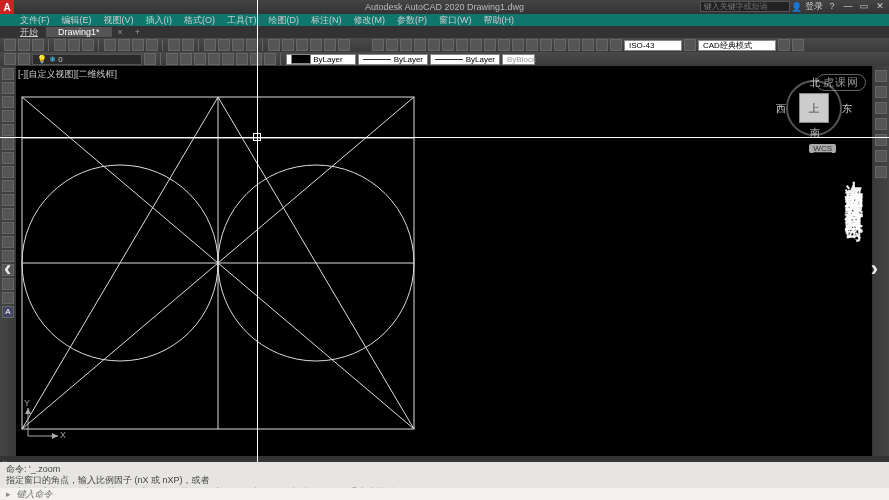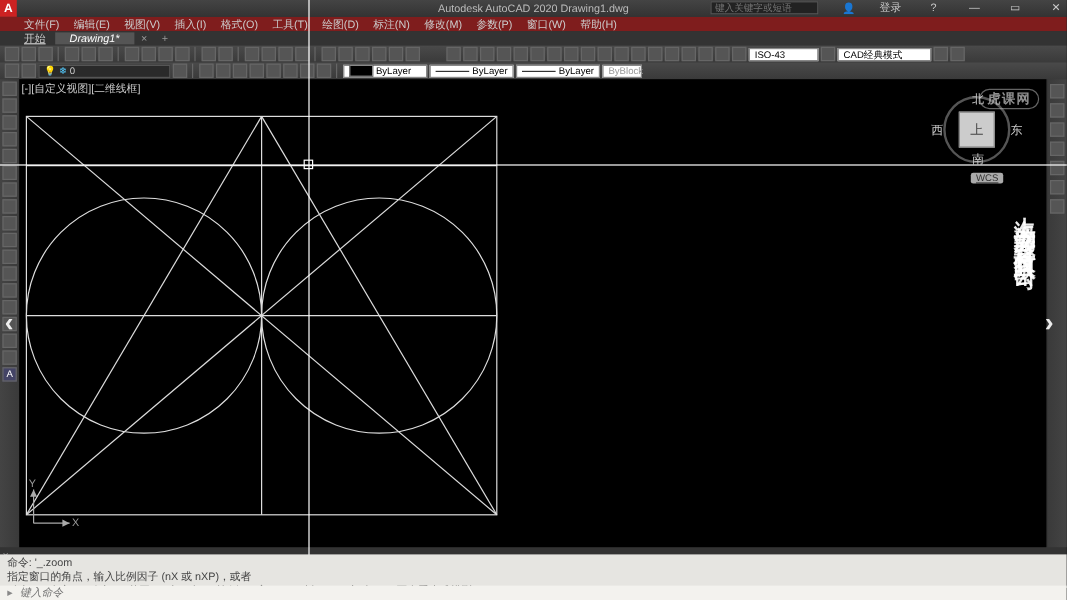--- a/index.html
+++ b/index.html
@@ -1,29 +1,29 @@
 <!DOCTYPE html>
 <html><head>
 <meta charset="utf-8">
 <style>
 * { margin: 0; padding: 0; box-sizing: border-box; font-family: "Microsoft YaHei", Arial, sans-serif; }
 body { width: 889px; height: 500px; background: #333; overflow: hidden; position: relative; color: #ccc; font-size: 10px; }
 
 .titlebar { height: 14px; background: linear-gradient(#444,#333); display: flex; align-items: center; position: relative; }
 .titlebar .logo { width: 14px; height: 14px; background: #c22; display: flex; align-items: center; justify-content: center; color: #fff; font-weight: bold; font-size: 10px; }
-.titlebar .right { position: absolute; right: 2px; top: 0; display: flex; gap: 20px; align-items: center; }
+.titlebar .right { position: absolute; right: 2px; top: 0; display: flex; gap: 2px; align-items: center; }
 .titlebar .title { position: absolute; left: 50%; transform: translateX(-50%); color: #bbb; font-size: 9px; }
 .searchbox { width: 90px; height: 11px; background: #222; border: 1px solid #555; color: #888; font-size: 8px; padding: 0 3px; }
 .titlebar .winbtn { width: 14px; height: 12px; color: #ccc; text-align: center; font-size: 9px; }
 
-.menubar { height: 12px; background: #7f1d1d; display: flex; align-items: center; padding-left: 20px; gap: 12px; font-size: 9px; color: #ccc; }
+.menubar { height: 12px; background: #0f766e; display: flex; align-items: center; padding-left: 20px; gap: 12px; font-size: 9px; color: #ccc; }
 
 .tabbar { height: 12px; background: #333; display: flex; align-items: center; padding-left: 12px; font-size: 9px; }
 .tabbar .starttab { padding: 0 8px; text-decoration: underline; }
-.tabbar .activetab { padding: 0 12px; background: #555; color: #fff; font-style: italic; }
+.tabbar .activetab { padding: 0 12px; background: #555; color: #fff; }
 
 .toolbar1 { height: 14px; background: linear-gradient(#4a4a4a,#3a3a3a); display: flex; align-items: center; gap: 2px; padding: 0 4px; }
 .toolbar2 { height: 14px; background: linear-gradient(#4a4a4a,#3a3a3a); display: flex; align-items: center; gap: 2px; padding: 0 4px; }
 .tbtn { width: 12px; height: 12px; background: #555; border: 1px solid #666; display: inline-block; }
 .tsep { width: 2px; height: 12px; border-left: 1px solid #666; margin: 0 2px; }
 .tsel { height: 11px; background: #fff; border: 1px solid #888; font-size: 8px; padding: 0 4px; color: #000; display: flex; align-items: center; }
 .tsel.dark { background: #2a2a2a; color: #ccc; border-color: #555; }
 
 .workspace { position: absolute; top: 66px; left: 16px; width: 856px; height: 390px; background: #000; }
 .leftool { position: absolute; top: 66px; left: 0; width: 16px; height: 390px; background: linear-gradient(90deg,#444,#3a3a3a); display: flex; flex-direction: column; gap: 2px; padding-top: 2px; }
@@ -35,21 +35,21 @@
 .navcube { position: absolute; top: 12px; right: 28px; width: 60px; height: 60px; }
 .navcube .cube { position: absolute; width: 30px; height: 30px; left: 15px; top: 15px; background: #ccc; border: 1px solid #888; display: flex; align-items: center; justify-content: center; color: #444; font-size: 11px; }
 .navcube .ring { position: absolute; width: 56px; height: 56px; border: 2px solid #555; border-radius: 50%; left: 2px; top: 2px; }
 .navcube .dir { position: absolute; color: #ccc; font-size: 10px; }
 .navcube .n { top: -2px; left: 26px; }
 .navcube .s { bottom: -2px; left: 26px; }
 .navcube .w { left: -8px; top: 24px; }
 .navcube .e { right: -8px; top: 24px; }
 .wcs-badge { position: absolute; top: 78px; right: 36px; background: #aaa; color: #333; font-size: 8px; padding: 0 4px; border-radius: 2px; text-decoration: underline; }
 
-.watermark-logo { position: absolute; top: 8px; right: 6px; color: rgba(220,220,220,0.65); font-size: 11px; border: 1px solid rgba(200,200,200,0.5); border-radius: 10px; padding: 0 6px; letter-spacing: 1px; font-weight: bold; }
+.watermark-logo { position: absolute; top: 8px; right: 6px; color: rgba(220,220,220,0.65); font-size: 11px; border: 1px solid rgba(200,200,200,0.5); border-radius: 10px; padding: 0 6px; letter-spacing: 1px; }
 .watermark-text { position: absolute; top: 100px; right: 6px; color: rgba(255,255,255,0.92); font-size: 18px; writing-mode: vertical-rl; letter-spacing: 4px; font-weight: 600; }
 .nav-arrow { position: absolute; top: 190px; color: rgba(255,255,255,0.9); font-size: 22px; font-weight: bold; }
 .nav-arrow.l { left: -12px; }
 .nav-arrow.r { right: -6px; }
 
 .drawing { position: absolute; inset: 0; }
 .drawing svg { width: 100%; height: 100%; }
 .drawing .g { stroke: #ddd; stroke-width: 1; fill: none; }
 .crosshair { position: absolute; pointer-events: none; }
 .crosshair .hline { position: absolute; height: 1px; background: #fff; width: 2000px; }

